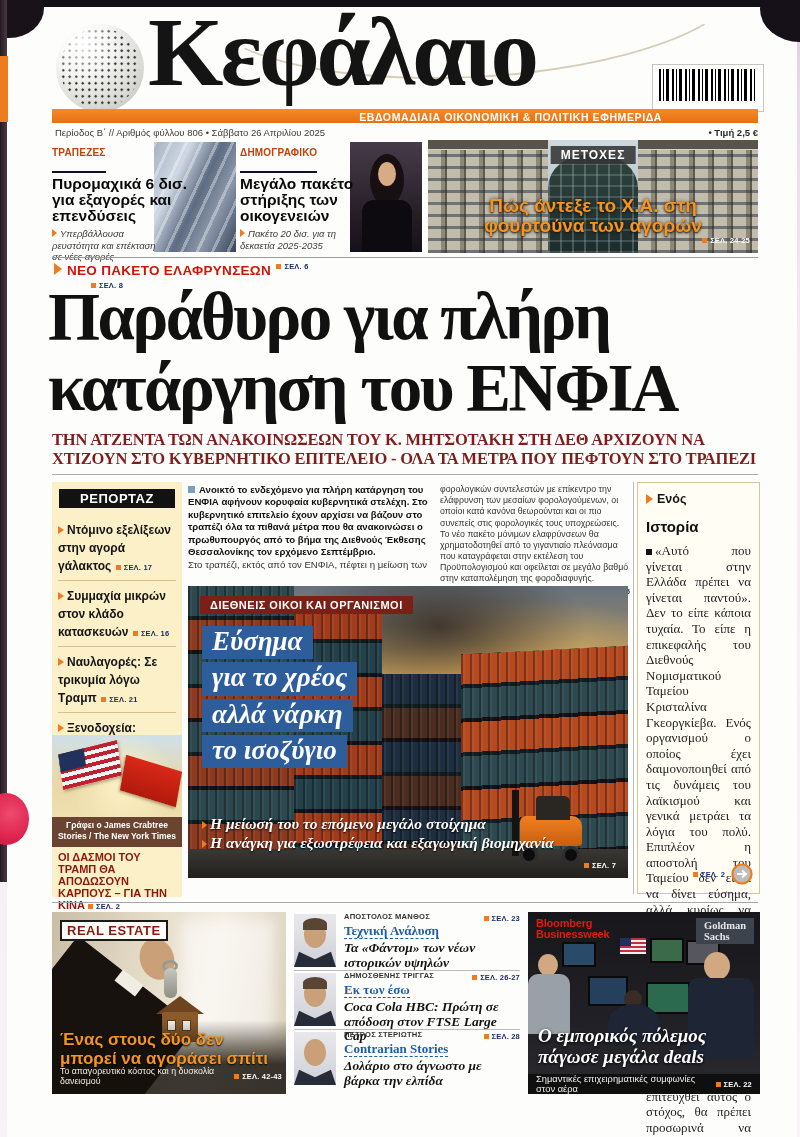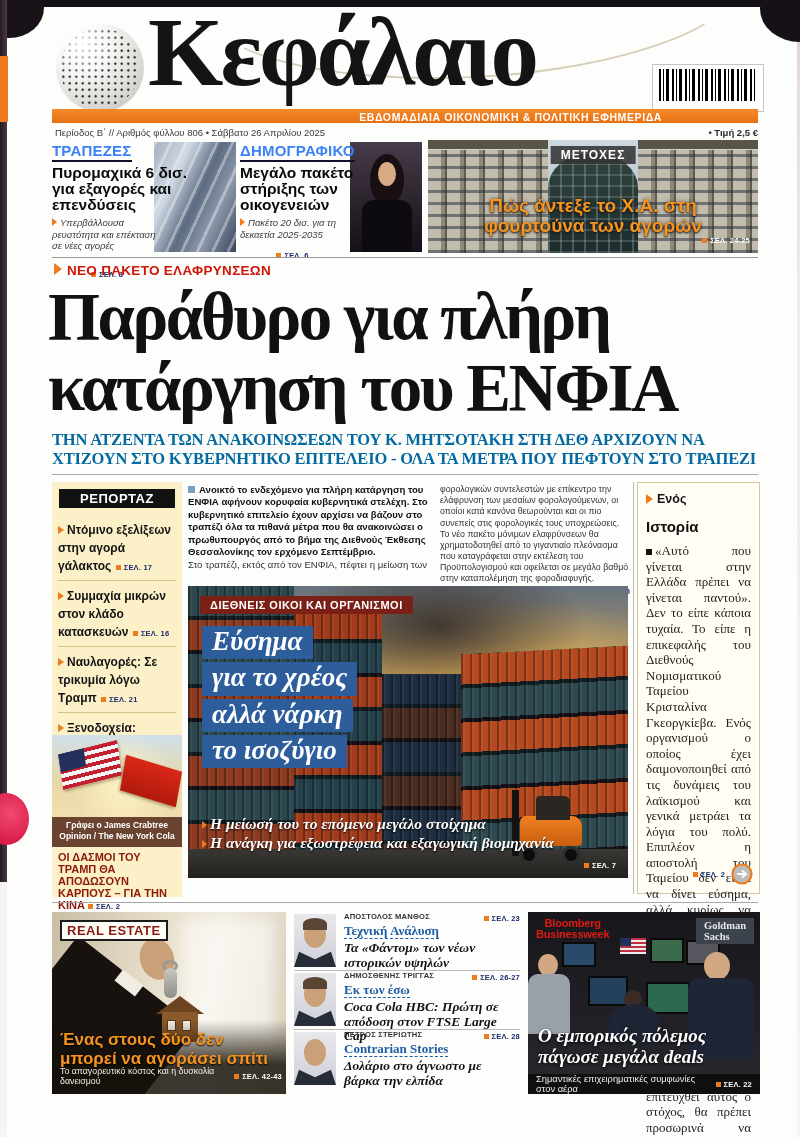--- a/index.html
+++ b/index.html
@@ -31,21 +31,21 @@
   .barcode{left:652px;top:64px;width:112px;height:48px;background:#fff;border:1px solid #c9c4bd;padding:4px 6px;box-sizing:border-box;}
   .barcode .bars{width:100%;height:32px;
     background:repeating-linear-gradient(90deg,#000 0 2px,#fff 2px 4px,#000 4px 5px,#fff 5px 7px,#000 7px 10px,#fff 10px 13px);}
   .orange-bar{left:52px;top:109px;width:706px;height:14px;background:linear-gradient(180deg,#f58a2a,#e86f10);}
   .tagline{position:absolute;right:96px;top:2px;color:#fff;font-size:10.5px;font-weight:800;letter-spacing:.6px;}
   .dateline{left:55px;top:127px;font-size:9.5px;color:#3a3a3a;}
   .price{left:640px;top:127px;width:118px;text-align:right;font-size:9.5px;font-weight:700;color:#2a2a2a;}
 
   
   .teaser{top:142px;height:112px;}
-  .t-head{display:inline-block;font-size:15px;font-weight:800;color:#3b82f6;border-bottom:2px solid #10102a;padding-bottom:1px;letter-spacing:.2px;}
+  .t-head{display:inline-block;font-size:10px;font-weight:800;color:#c2410c;border-bottom:2px solid #10102a;padding-bottom:13px;letter-spacing:.2px;}
   .t-hl{font-size:15.5px;font-weight:800;color:#0a0a0a;line-height:1.04;margin-top:3px;}
   .t-sub{font-style:italic;font-size:9.5px;color:#3c3c3c;line-height:1.18;margin-top:4px;}
   .pg{display:inline-flex;align-items:center;gap:3px;white-space:nowrap;}
   .pg .sq{width:5px;height:5px;background:#ee7b1e;display:inline-block;}
   .pg b{font-size:7.5px;font-weight:800;color:#1a2a6a;letter-spacing:.2px;}
   .pg.light b{color:#fff;}
   .chev{display:inline-block;width:0;height:0;border-left:5px solid #ee7b1e;border-top:4px solid transparent;border-bottom:4px solid transparent;margin-right:3px;}
   .img-bank{right:0;top:0;width:82px;height:110px;
     background:repeating-linear-gradient(115deg,rgba(255,255,255,.35) 0 3px,transparent 3px 14px),
     linear-gradient(115deg,#a7b2c2 0%,#cfd8e4 28%,#5d6c82 52%,#8c98aa 72%,#38445a 100%);}
@@ -75,21 +75,21 @@
 
   .rule{background:#9a9a9a;height:1px;}
 
   
   .kicker{left:54px;top:263px;display:flex;align-items:flex-start;gap:5px;}
   .kicker .tri{width:0;height:0;border-left:8px solid #ee7b1e;border-top:6px solid transparent;border-bottom:6px solid transparent;}
   .kicker span{color:#cf1408;font-size:13.5px;font-weight:800;letter-spacing:.3px;}
   .lead-hl{left:48px;top:281px;width:712px;font-family:"Liberation Serif","DejaVu Serif",serif;
     font-size:67px;font-weight:700;letter-spacing:-2.5px;color:#111;line-height:71px;}
   .lead-sub{left:52px;top:430px;width:708px;font-family:"Liberation Serif","DejaVu Serif",serif;
-    font-size:16.5px;font-weight:600;color:#0369a1;line-height:1.18;letter-spacing:-.2px;}
+    font-size:16.5px;font-weight:600;color:#7f1d1d;line-height:1.18;letter-spacing:-.2px;}
 
   
   .rep{left:52px;top:482px;width:130px;height:253px;background:#fbf0c8;box-sizing:border-box;padding:7px 6px;}
   .rep-bar{width:116px;height:19px;background:#121212;color:#fff;font-size:13px;font-weight:800;
     display:flex;align-items:center;justify-content:center;margin:0 auto 7px;letter-spacing:.5px;}
   .rep-item{padding:5px 0 6px;border-bottom:1px solid #d8c08a;}
   .rep-item:last-child{border-bottom:none;}
   .rep-item .txt{font-size:12px;font-weight:800;color:#141414;line-height:1.1;display:inline;}
   .flags{left:52px;top:735px;width:130px;height:82px;overflow:hidden;
     background:radial-gradient(circle at 55% 60%,rgba(255,244,200,.95),rgba(255,244,200,0) 60%),
@@ -184,21 +184,21 @@
   .col-pg{float:right;margin-top:2px;}
   .col-hl{font-family:"Liberation Serif","DejaVu Serif",serif;font-style:italic;font-weight:700;font-size:13.5px;color:#131313;line-height:1.08;margin-top:2px;}
 
   .bb{left:528px;top:912px;width:232px;height:182px;overflow:hidden;background:linear-gradient(180deg,#17171b 0%,#202026 60%,#2a2a2e 100%);}
   .bb .mon{position:absolute;width:34px;height:25px;border:2px solid #0a0a0a;box-sizing:border-box;}
   .bb .fig-head{position:absolute;border-radius:50%;background:#d2a882;}
   .bb .fig-body{position:absolute;background:#1e2534;border-radius:10px 10px 0 0;}
   .bb .flag{position:absolute;left:92px;top:26px;width:26px;height:16px;
     background:repeating-linear-gradient(180deg,#c03040 0 2px,#eee 2px 4px);}
   .bb .flag i{position:absolute;left:0;top:0;width:11px;height:8px;background:#22305c;display:block;}
-  .bb-logo{position:absolute;left:8px;top:6px;color:#e01a10;font-size:11px;font-weight:800;line-height:1.02;letter-spacing:-.2px;text-align:center;}
+  .bb-logo{position:absolute;left:8px;top:6px;color:#e01a10;font-size:11px;font-weight:800;line-height:1.02;letter-spacing:-.2px;}
   .gs-logo{position:absolute;right:6px;top:6px;background:#3c434c;color:#e4e6ea;font-family:"Liberation Serif","DejaVu Serif",serif;
     font-size:10.5px;font-weight:700;line-height:1.05;padding:2px 8px;}
   .bb-hl{position:absolute;left:10px;bottom:26px;width:212px;color:#fff;font-family:"Liberation Serif","DejaVu Serif",serif;
     font-style:italic;font-weight:700;font-size:19px;line-height:1.1;text-shadow:0 1px 3px #000;}
   .bb-cap{position:absolute;left:0;bottom:0;width:100%;height:20px;background:rgba(12,12,12,.86);
     display:flex;align-items:center;gap:6px;padding:0 8px;box-sizing:border-box;color:#eee;font-size:9.3px;}
 </style>
 </head>
 <body>
 
@@ -315,21 +315,21 @@
 </div>
 
 <div class="abs flags">
   <div class="flag-us">
       <div class="canton"></div>
     </div>
   <div class="flag-cn"></div>
 </div>
 <div class="abs nyt-cap">
   <div>Γράφει ο James Crabtree</div>
-  <div>Opinion / The New York Cola</div>
+  <div>Stories / The New York Times</div>
 </div>
 <div class="abs nyt-hl">
   <span>ΟΙ ΔΑΣΜΟΙ ΤΟΥ ΤΡΑΜΠ ΘΑ ΑΠΟΔΩΣΟΥΝ ΚΑΡΠΟΥΣ – ΓΙΑ ΤΗΝ ΚΙΝΑ</span>
   <span class="pg">
       <i class="sq"></i>
       <b>ΣΕΛ. 2</b>
     </span>
 </div>
 
 <div class="abs intro-l">

